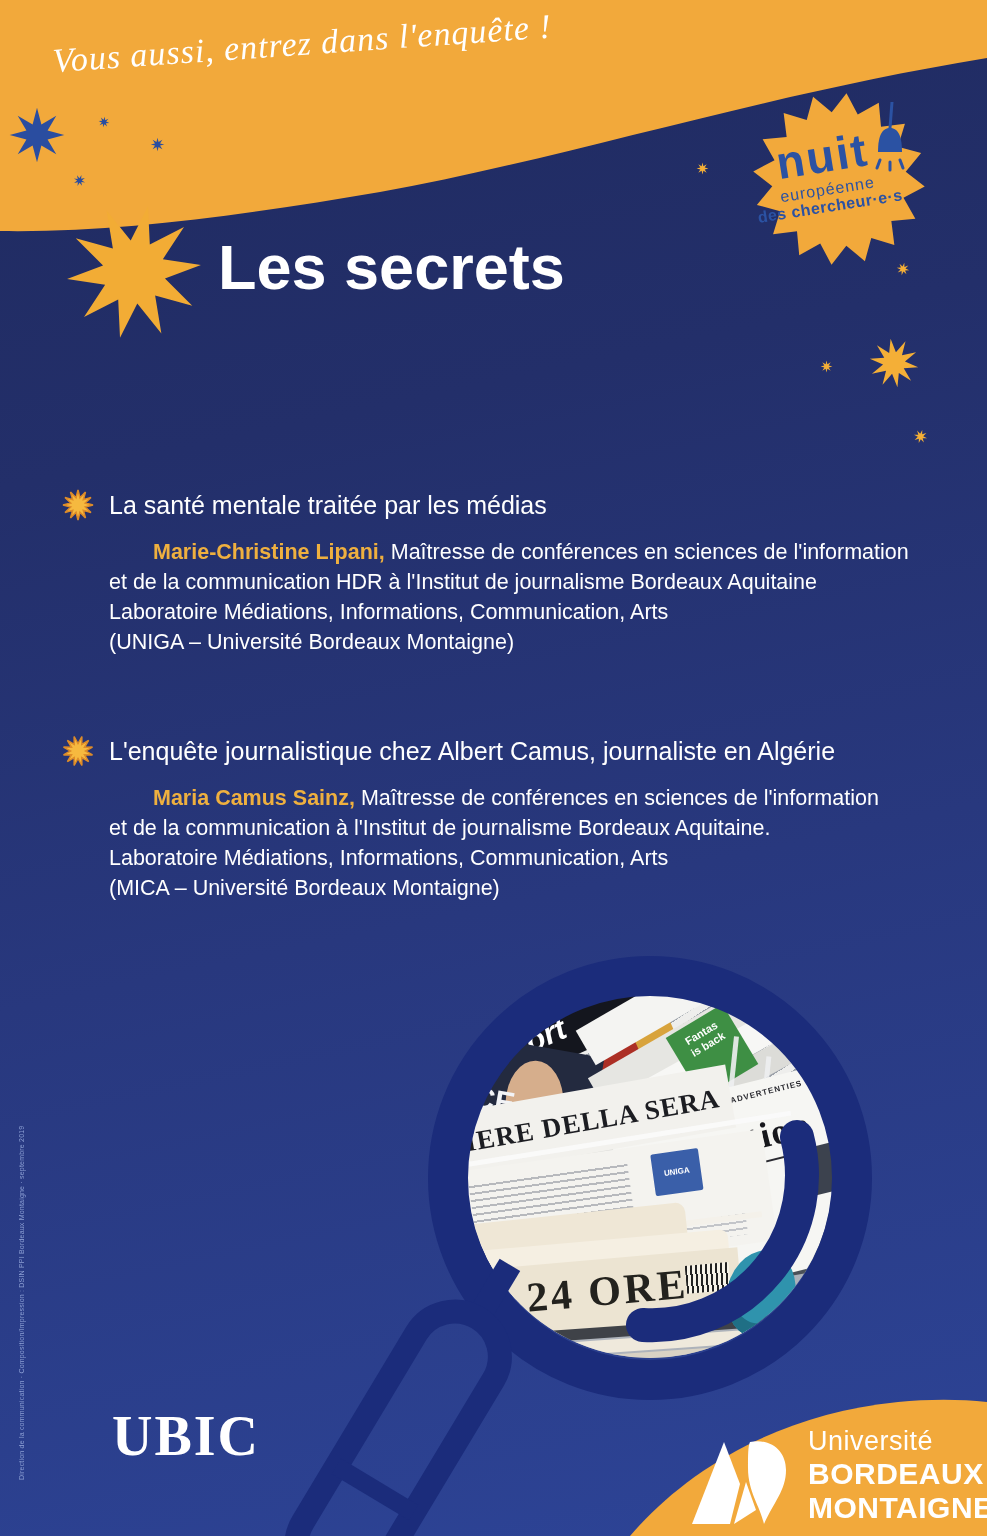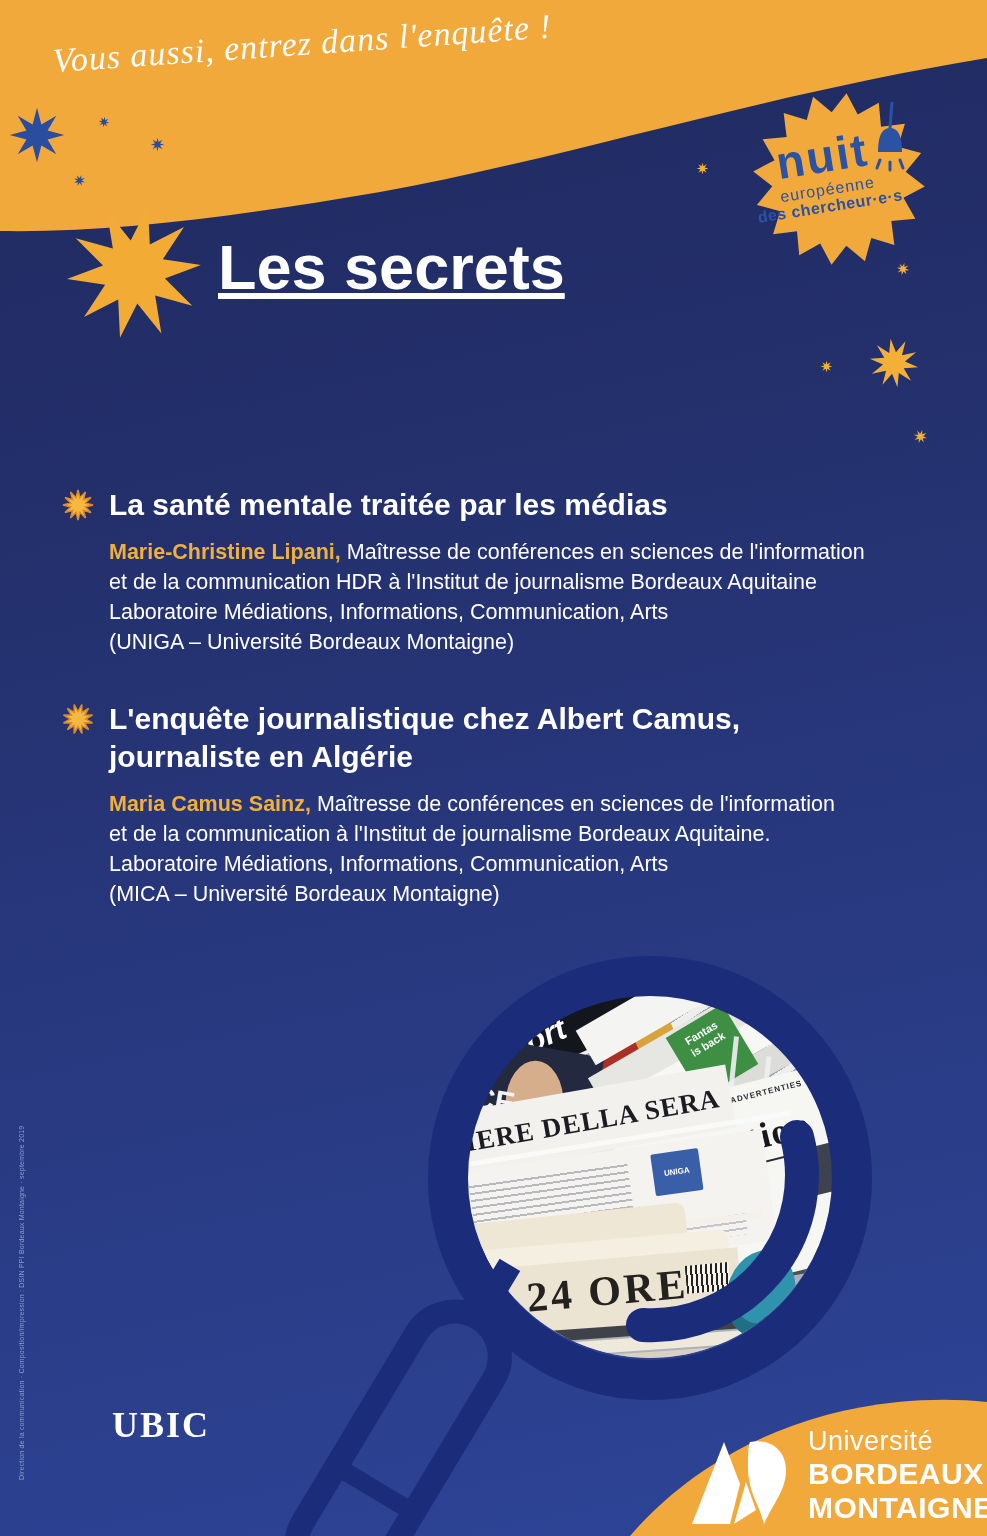--- a/index.html
+++ b/index.html
@@ -18,33 +18,33 @@
   .badge{position:absolute;left:740px;top:80px;width:198px;height:198px;}
   .badge svg.burst{position:absolute;left:0;top:0;width:100%;height:100%;overflow:visible;}
   .badge .btxt{position:absolute;left:10px;top:52px;width:150px;transform:rotate(-9deg);
     color:#2B52A3;text-align:center;line-height:1.05;}
   .badge .nuit{font-size:46px;font-weight:800;letter-spacing:2px;}
   .badge .eur{font-size:16px;letter-spacing:1px;margin-top:2px;}
   .badge .des{font-size:16px;font-weight:700;letter-spacing:.5px;}
   .badge .lamp{position:absolute;left:128px;top:22px;width:44px;height:80px;overflow:visible;}
 
   
-  .title{position:absolute;left:218px;top:232px;color:#fff;text-decoration:underline;}
+  .title{position:absolute;left:218px;top:232px;color:#fff;}
   .title .l1{font-size:63px;font-weight:700;line-height:70px;}
   .title .l2{font-size:57px;font-weight:400;line-height:67px;margin-top:8px;}
 
   
   .session{position:absolute;left:60px;color:#fff;}
   .s1{top:486px;}
-  .s2{top:700px;}
+  .s2{top:732px;}
   .session .headrow{display:flex;align-items:flex-start;gap:13px;}
   .session .bullet{width:36px;height:36px;flex:0 0 auto;margin-top:1px;overflow:visible;}
-  .session .head{font-size:30px;font-weight:700;line-height:38px;max-width:760px;}
+  .session .head{font-size:25px;font-weight:400;line-height:38px;max-width:760px;}
   .session .body{margin:13px 0 0 49px;font-size:21.5px;line-height:30px;max-width:800px;}
-  .speaker{color:#EFB03F;font-weight:700;}
+  .speaker{color:#EFB03F;font-weight:700;margin-left:44px;}
   .lines{white-space:pre-line;}
 
   
   .lens{position:absolute;left:467px;top:992px;width:366px;height:366px;border-radius:50%;
     overflow:hidden;background:linear-gradient(135deg,#c6c9cd 0%,#b4b9c0 50%,#a8adb6 100%);}
   .lens *{position:absolute;}
   .np-a{left:150px;top:-40px;width:270px;height:240px;transform:rotate(-33deg);
     background:repeating-linear-gradient(0deg,#eeeeec 0 7px,#9aa0a8 7px 9px);}
   .np-darkcol{left:298px;top:110px;width:80px;height:170px;background:#4a5058;transform:rotate(-10deg);}
   .np-pink{left:55px;top:-22px;width:125px;height:72px;background:#e9afc4;transform:rotate(-24deg);}
@@ -90,21 +90,21 @@
   .barcode{left:196px;top:14px;width:44px;height:28px;background:repeating-linear-gradient(90deg,#222 0 2px,#f7f3e8 2px 5px);}
   .np-strip{left:56px;top:332px;width:250px;height:42px;transform:rotate(-4deg);}
   .np-strip .r1{left:0;top:0;width:100%;height:11px;background:#3f4248;}
   .np-strip .r2{left:0;top:13px;width:100%;height:13px;background:#efe9dc;}
   .np-strip .r3{left:0;top:28px;width:100%;height:10px;background:#d9d2c4;}
   .np-teal{left:260px;top:258px;width:68px;height:88px;background:#2f93ad;border-radius:50%;transform:rotate(14deg);
     box-shadow:inset 0 -14px 0 #1f6f85;}
 
   
   .ubic{position:absolute;left:112px;top:1404px;color:#fff;}
-  .ubic .acr{font-family:"Liberation Serif",serif;font-weight:700;font-size:36px;letter-spacing:2px;}
+  .ubic .acr{font-family:"Liberation Serif",serif;font-weight:700;font-size:56px;letter-spacing:2px;}
   .ubic .sub{font-family:"Liberation Serif",serif;font-weight:700;font-size:19px;line-height:23px;margin-top:6px;}
 
   
   .ubm{position:absolute;left:690px;top:1428px;color:#fff;}
   .ubm .mark{position:absolute;left:0;top:4px;width:110px;height:94px;overflow:visible;}
   .ubm .txt{position:absolute;left:118px;top:0;line-height:1.0;}
   .ubm .u{font-size:27px;font-weight:400;letter-spacing:.5px;}
   .ubm .b{font-size:30px;font-weight:700;letter-spacing:.5px;margin-top:4px;}
 
   

